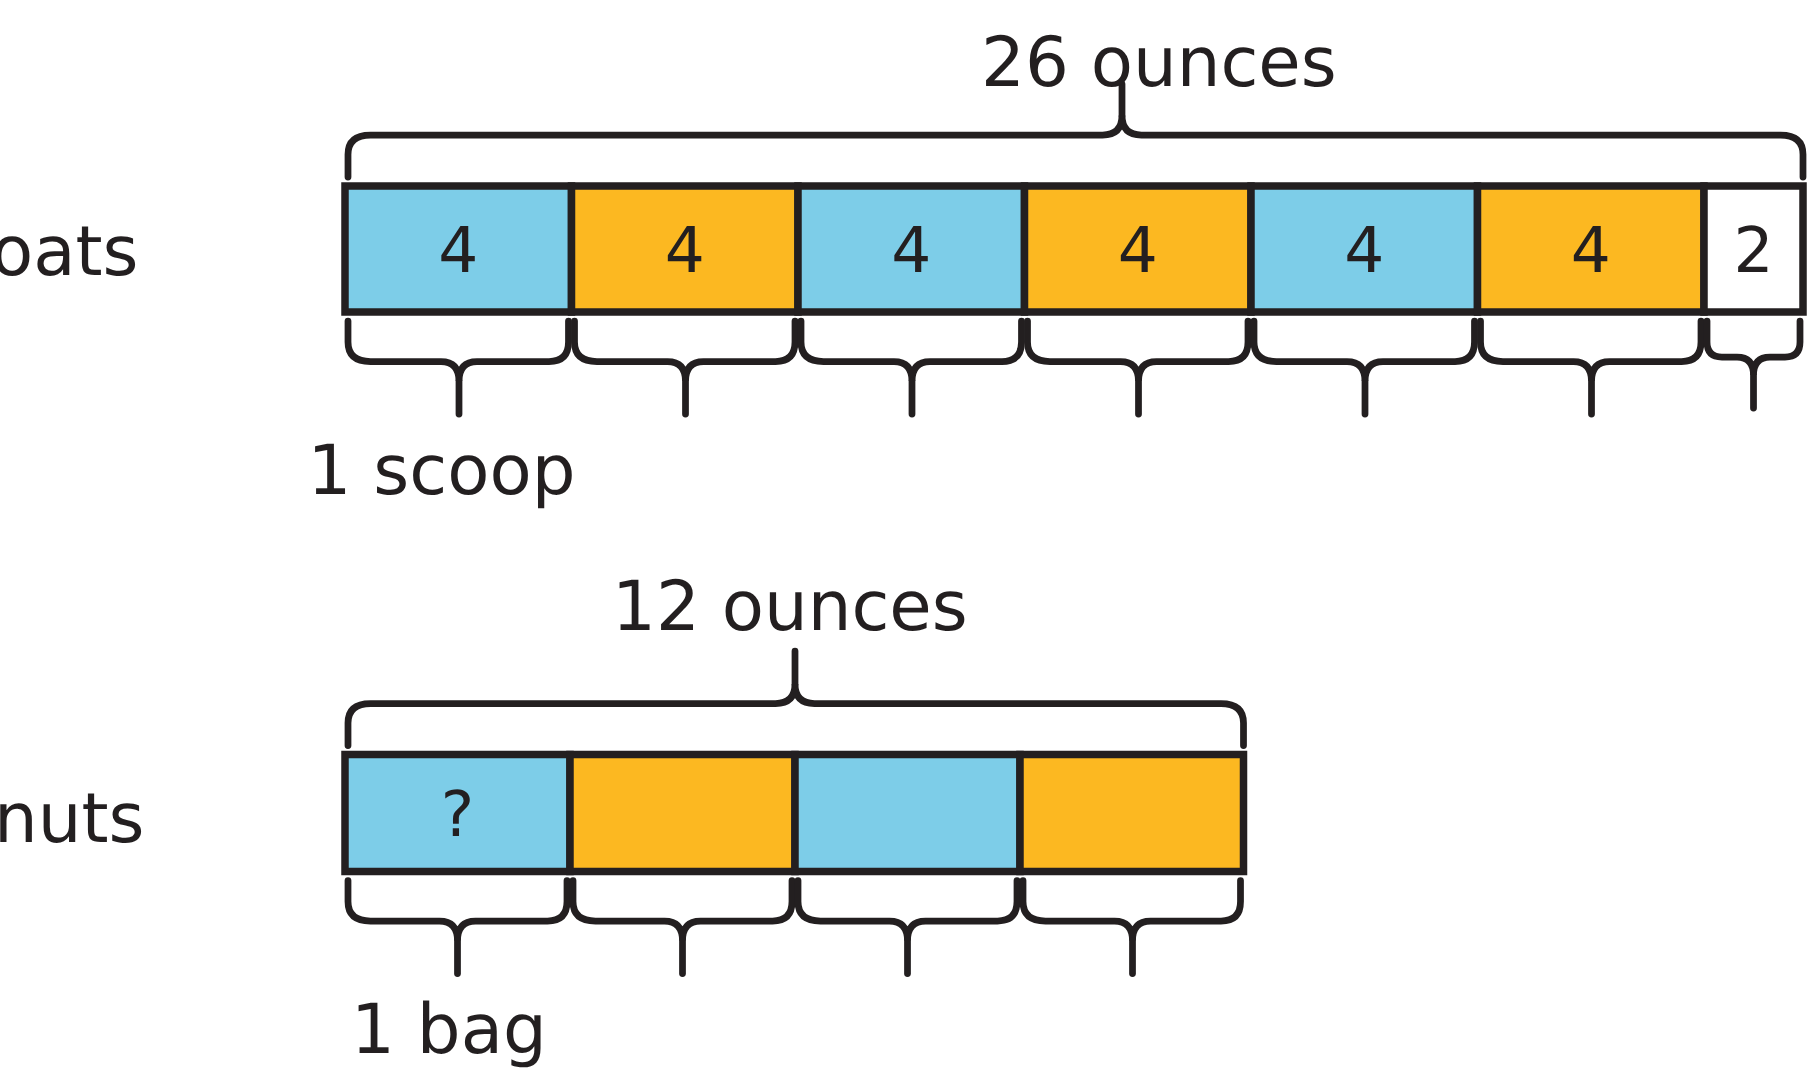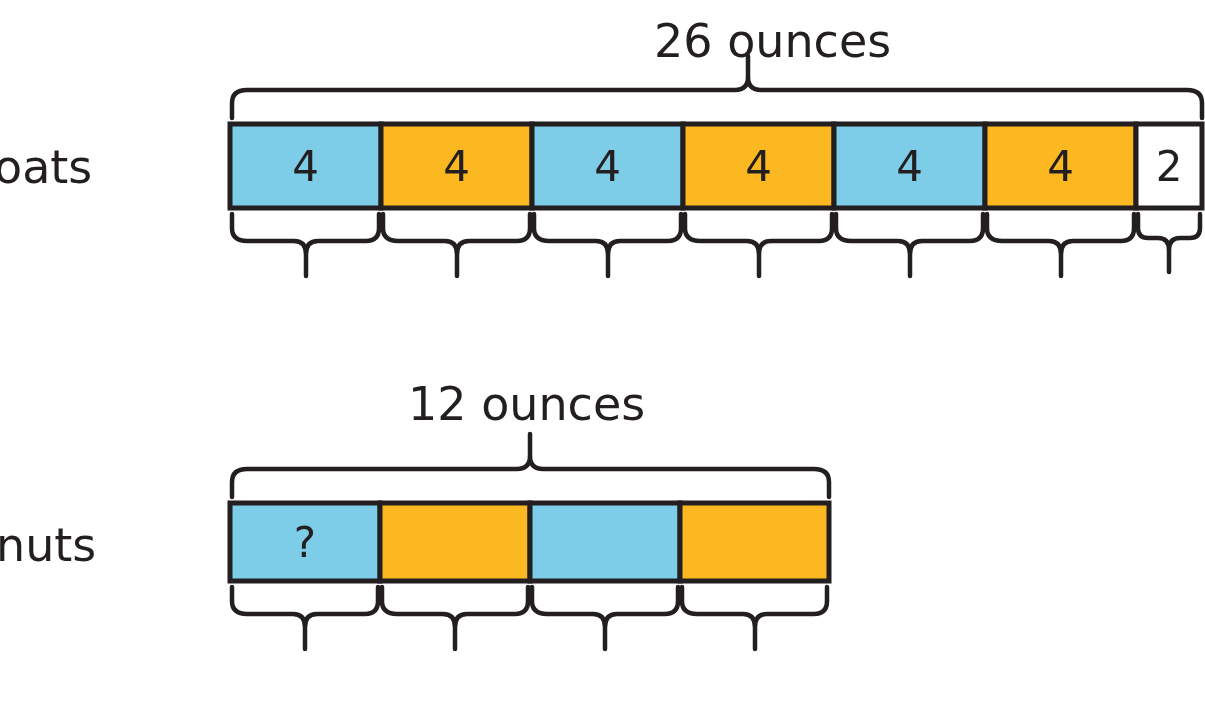--- a/index.html
+++ b/index.html
@@ -122,32 +122,34 @@
 
       <path d="M 682,587 L 682,601 Q 682,614 697,614 L 743,614 Q 755,614 755,627 Q 755,614 767,614 L 814,614 Q 827,614 827,601 L 827,587" fill="none" stroke="#231f20" stroke-width="4.5" stroke-linecap="round"></path>
       <path d="M 755,627 L 755,649" fill="none" stroke="#231f20" stroke-width="4.5" stroke-linecap="round"></path>
     </g>
   </svg>
 
   <div class="row-label" style="left:-6px; top:140px;">oats</div>
 
   <div class="total-label" style="left:630px; top:14px;margin-left:24px;">26 ounces</div>
 
+  <div class="unit-label" style="left:205px; top:286px;">1 scoop</div>
 
   <div class="cell-text" style="left:230px; top:142px; width:151px;">4</div>
   <div class="cell-text" style="left:381px; top:142px; width:151px;">4</div>
   <div class="cell-text" style="left:532px; top:142px; width:151px;">4</div>
   <div class="cell-text" style="left:683px; top:142px; width:151px;">4</div>
   <div class="cell-text" style="left:834px; top:142px; width:151px;">4</div>
   <div class="cell-text" style="left:985px; top:142px; width:151px;">4</div>
   <div class="cell-text" style="left:1136px; top:142px; width:66px;">2</div>
 
   <div class="row-label" style="left:-4px; top:518px;">nuts</div>
 
   <div class="total-label" style="left:408px; top:377px;">12 ounces</div>
 
+  <div class="unit-label" style="left:234px; top:659px;">1 bag</div>
 
   <div class="cell-text" style="left:230px; top:518px; width:150px;">?</div>
   <div class="cell-text" style="left:380px; top:518px; width:150px;"></div>
   <div class="cell-text" style="left:530px; top:518px; width:150px;"></div>
   <div class="cell-text" style="left:680px; top:518px; width:149px;"></div>
 
 </div>
 
 </body></html>

